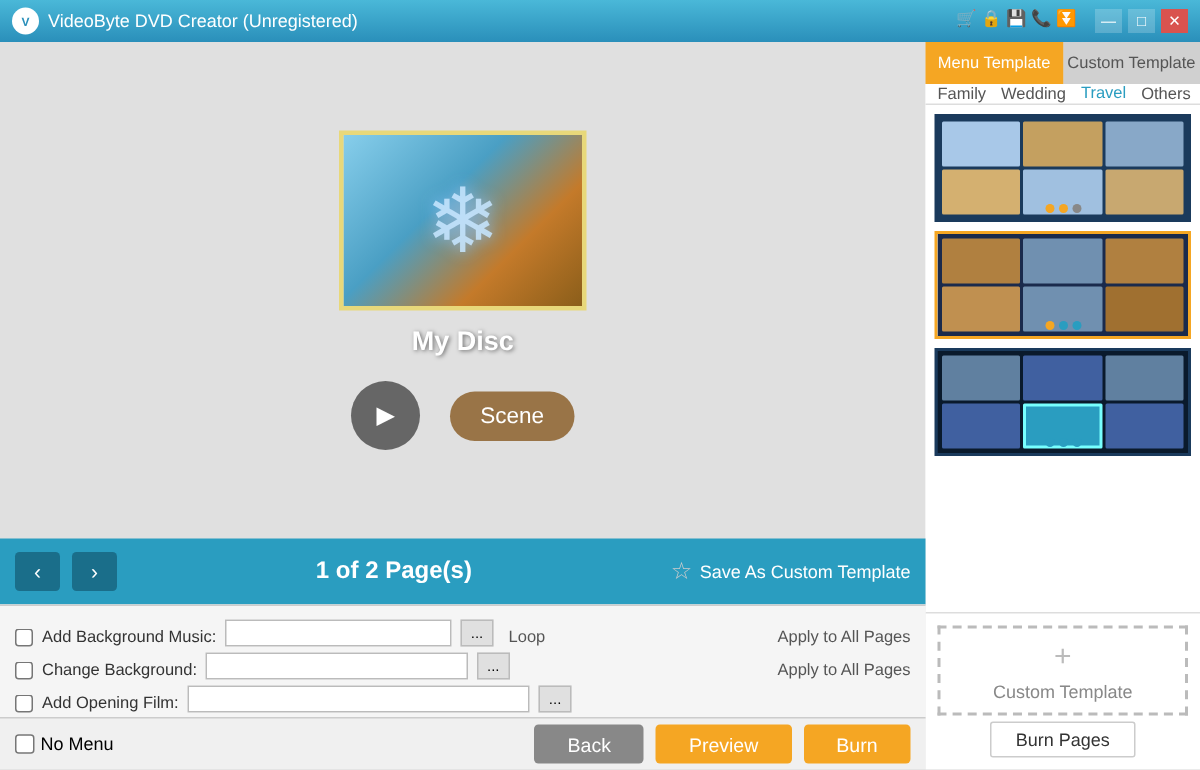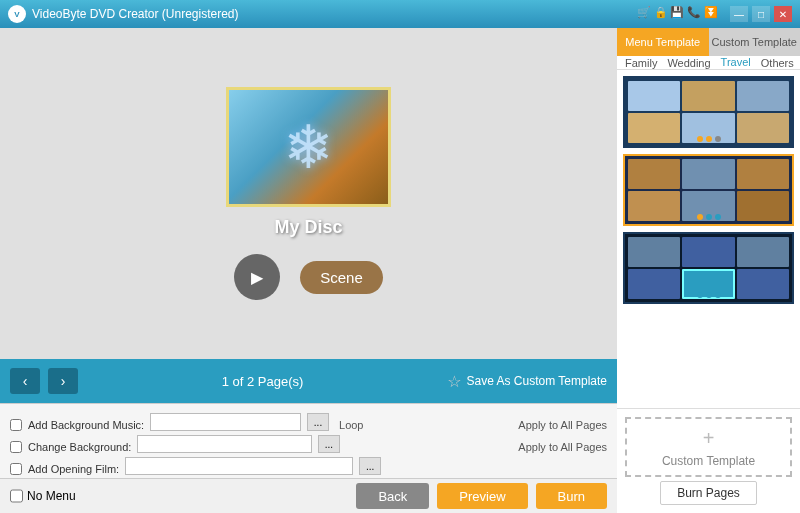--- a/index.html
+++ b/index.html
@@ -117,23 +117,24 @@
       border: none;
       color: white;
       cursor: pointer;
       border-radius: 3px;
       font-size: 14px;
       display: flex; align-items: center; justify-content: center;
     }
 
     .page-indicator {
       color: white;
-      font-size: 13px;
+      font-size: 16px;
       flex: 1;
       text-align: center;
+      font-weight: bold;
     }
 
     .save-custom-btn {
       display: flex;
       align-items: center;
       gap: 5px;
       color: white;
       background: none;
       border: none;
       cursor: pointer;

